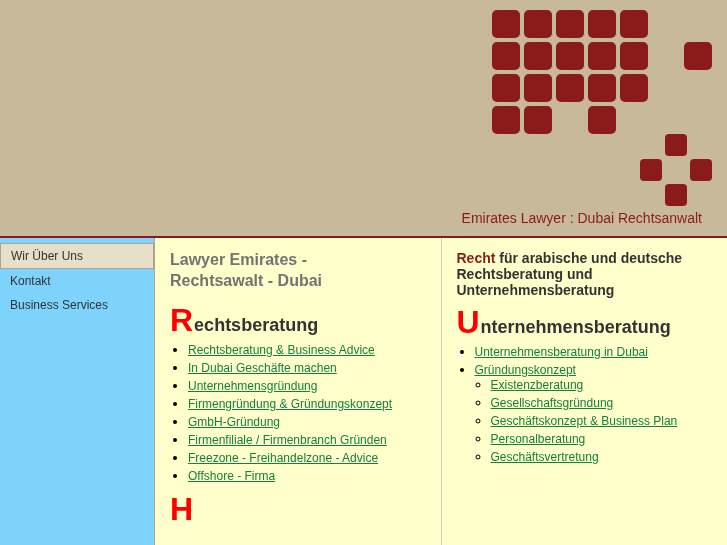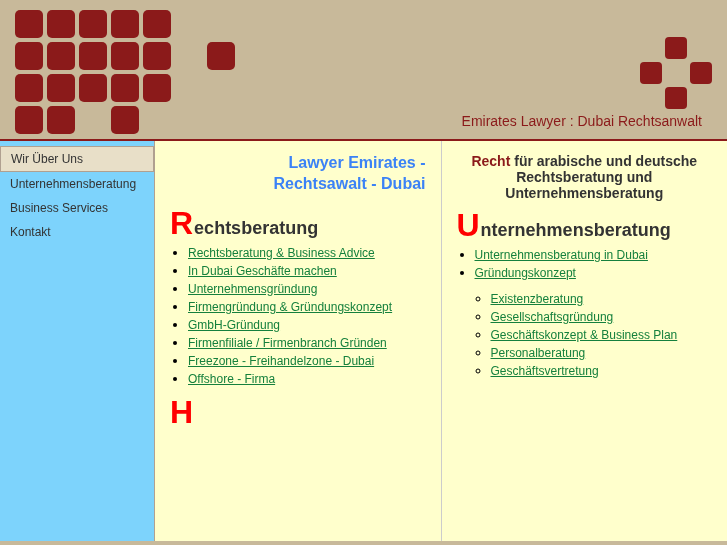--- a/index.html
+++ b/index.html
@@ -11,20 +11,21 @@
       min-height: 545px;
     }
 
     
     #header {
       background: #c8b99a;
       padding: 10px 15px 5px 15px;
       display: flex;
       align-items: flex-end;
       justify-content: space-between;
+      flex-direction: column;
     }
 
     .logo-grid {
       display: grid;
       grid-template-columns: repeat(7, 28px);
       grid-template-rows: repeat(4, 28px);
       gap: 4px;
     }
 
     .logo-cell {
@@ -107,31 +108,30 @@
       border-right: 1px solid #ccc;
     }
 
     .content-col:last-child {
       border-right: none;
     }
 
     .col-title {
       font-size: 16px;
       font-weight: bold;
-      color: #3b82f6;
-      text-align: right;
+      color: #737373;
+      text-align: left;
       margin-bottom: 12px;
       line-height: 1.3;
     }
 
     .col-subtitle {
       font-size: 14px;
       font-weight: bold;
       color: #333;
-      text-align: center;
       margin-bottom: 8px;
     }
 
     .col-subtitle .highlight {
       color: #8b1a1a;
       font-weight: bold;
     }
 
     .section-heading {
       font-size: 18px;
@@ -163,21 +163,21 @@
     .link-list li a,
     .sub-link-list li a {
       color: #15803d;
       text-decoration: underline;
       font-size: 12px;
     }
 
     .sub-link-list {
       list-style: circle;
       padding-left: 16px;
-      margin-top: 11px;
+      margin-top: 0;
     }
 
     .sub-link-list li {
       margin-bottom: 3px;
     }
 
     hr.header-line {
       border: none;
       border-top: 2px solid #8b1a1a;
       margin: 0;
@@ -246,27 +246,24 @@
 
 <hr class="header-line">
 
 <div id="main-wrapper">
 
   <div id="sidebar">
     <div class="sidebar-item active">
       <span>Wir Über Uns</span>
     </div>
     <div class="sidebar-item">
-      <span>Unternehmensberatung</span>
+      <span>Kontakt</span>
     </div>
     <div class="sidebar-item">
       <span>Business Services</span>
-    </div>
-    <div class="sidebar-item">
-      <span>Kontakt</span>
     </div>
   </div>
 
   <div id="content">
 
     <div class="content-col">
       <div class="col-title">
         Lawyer Emirates -<br>Rechtsawalt  - Dubai
       </div>
 
@@ -274,21 +271,21 @@
         <span class="big-letter">R</span>
           <span>echtsberatung</span>
       </div>
       <ul class="link-list">
         <li><a href="#">Rechtsberatung &amp; Business Advice</a></li>
         <li><a href="#">In Dubai Geschäfte machen</a></li>
         <li><a href="#">Unternehmensgründung</a></li>
         <li><a href="#">Firmengründung &amp; Gründungskonzept</a></li>
         <li><a href="#">GmbH-Gründung</a></li>
         <li><a href="#">Firmenfiliale / Firmenbranch Gründen</a></li>
-        <li><a href="#">Freezone - Freihandelzone - Dubai</a></li>
+        <li><a href="#">Freezone - Freihandelzone - Advice</a></li>
         <li><a href="#">Offshore - Firma</a></li>
       </ul>
 
       <div class="section-heading">
         <span class="big-letter">H</span>
       </div>
     </div>
 
     <div class="content-col">
       <div class="col-subtitle">

